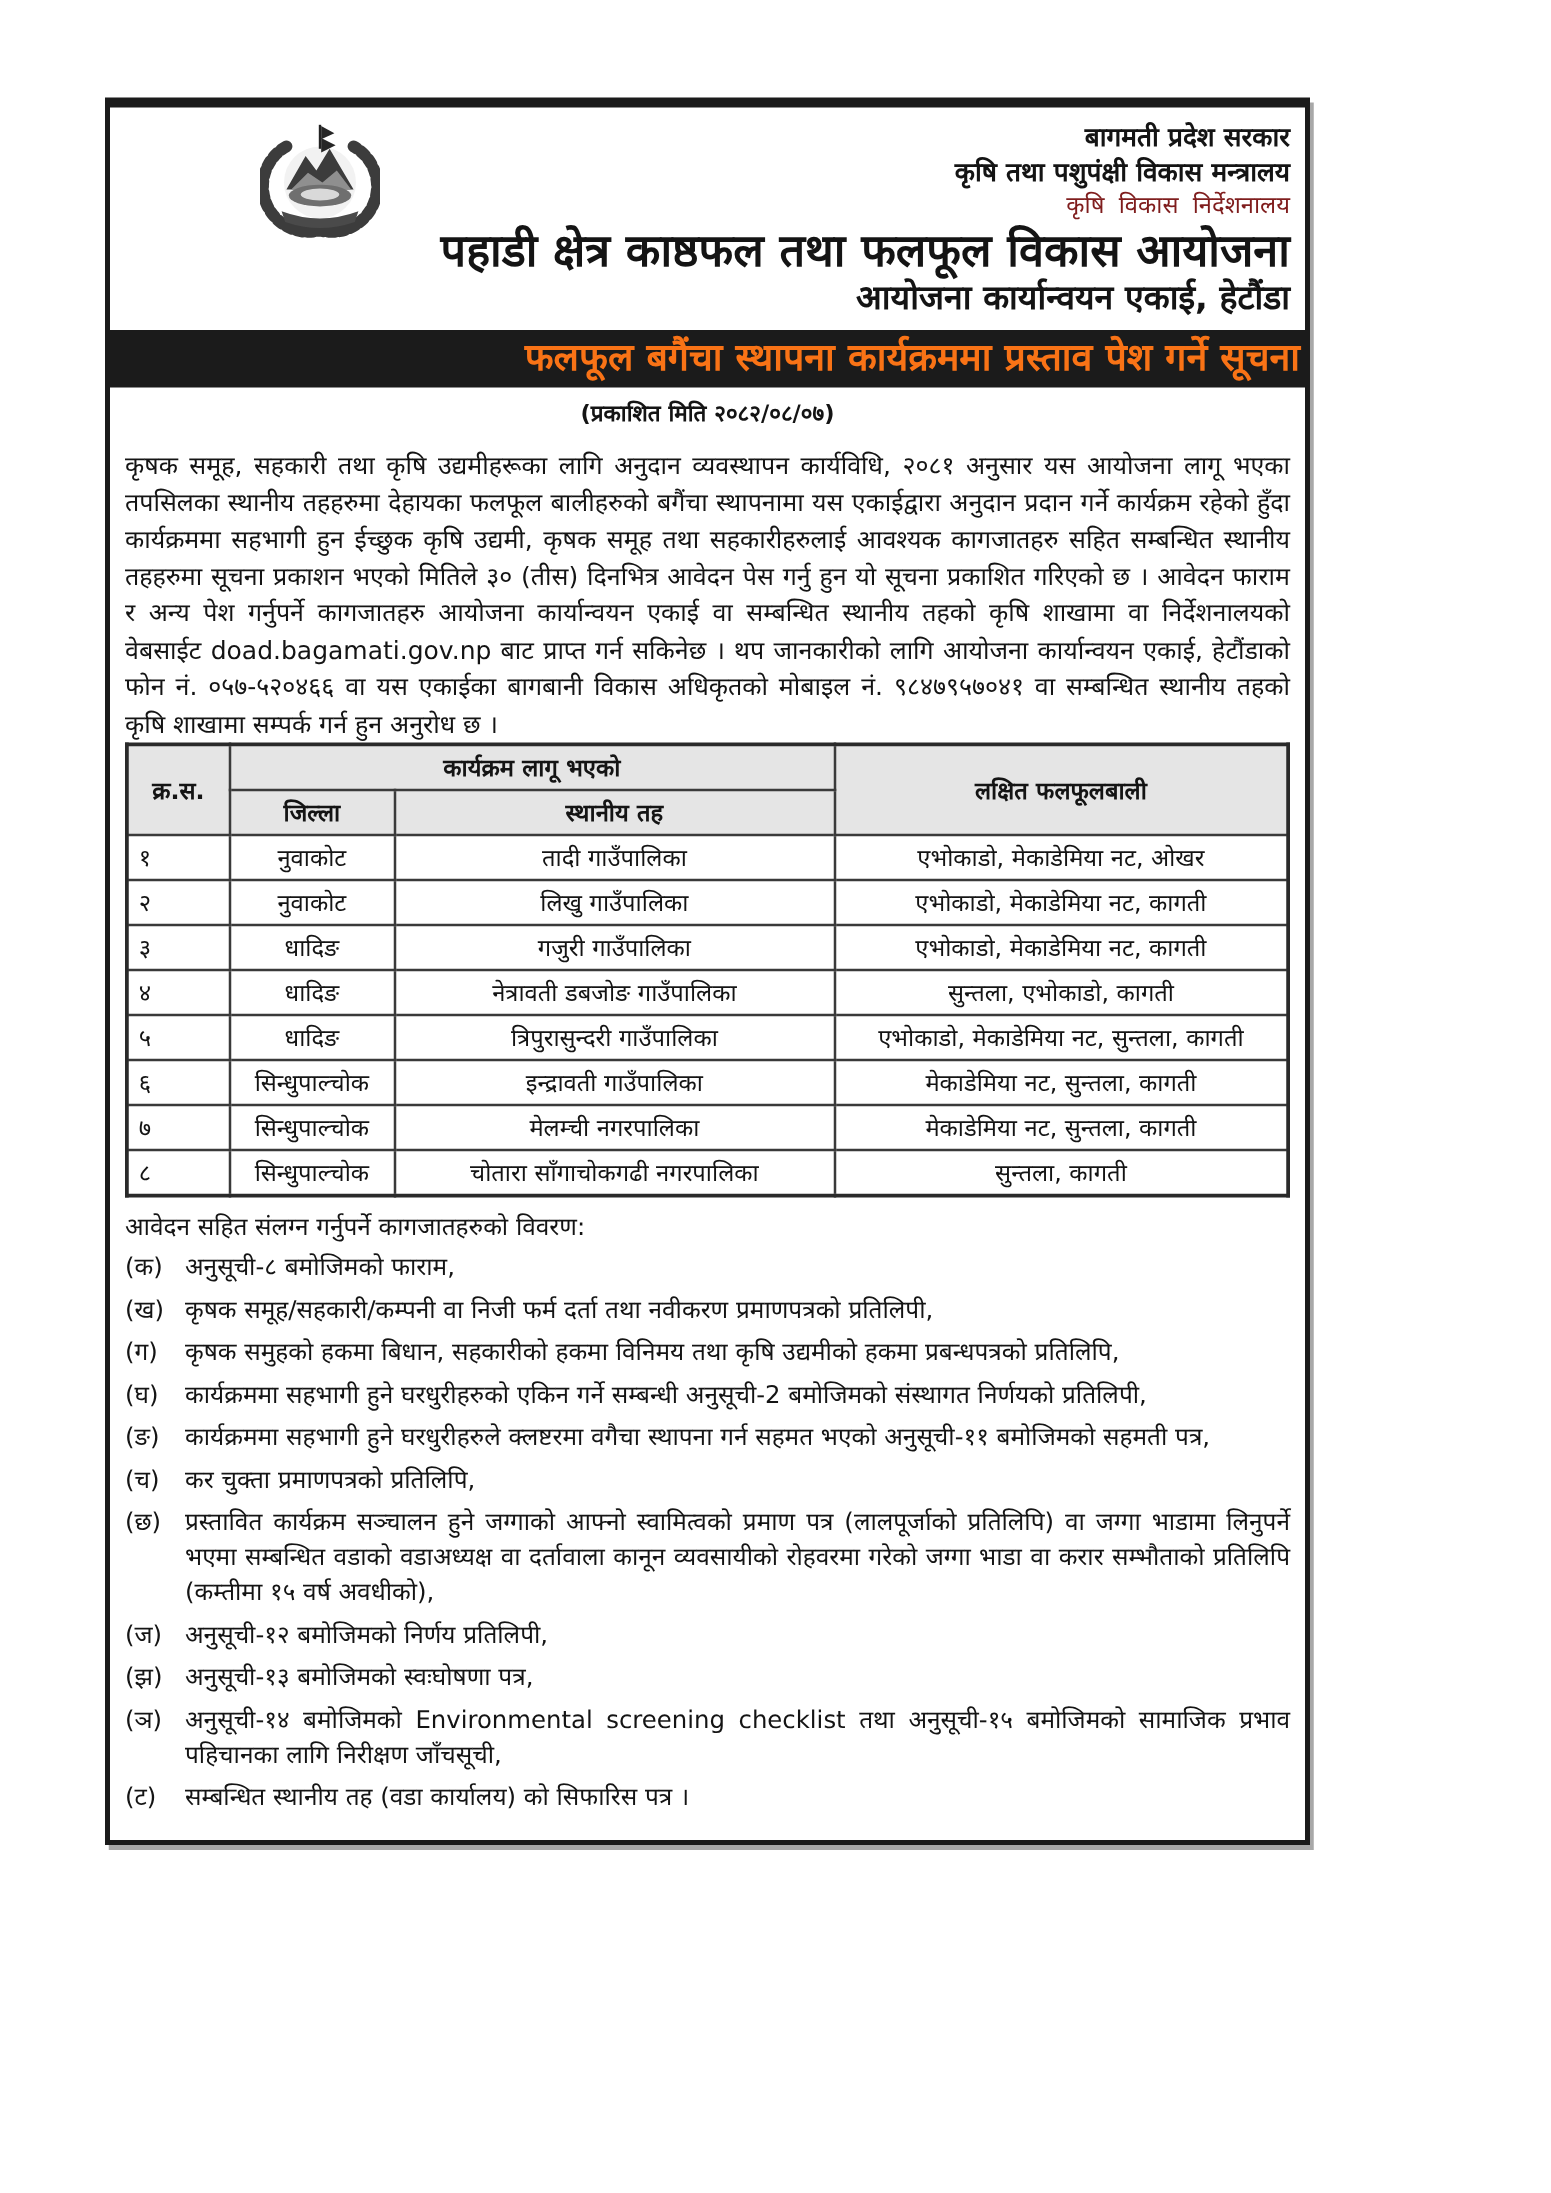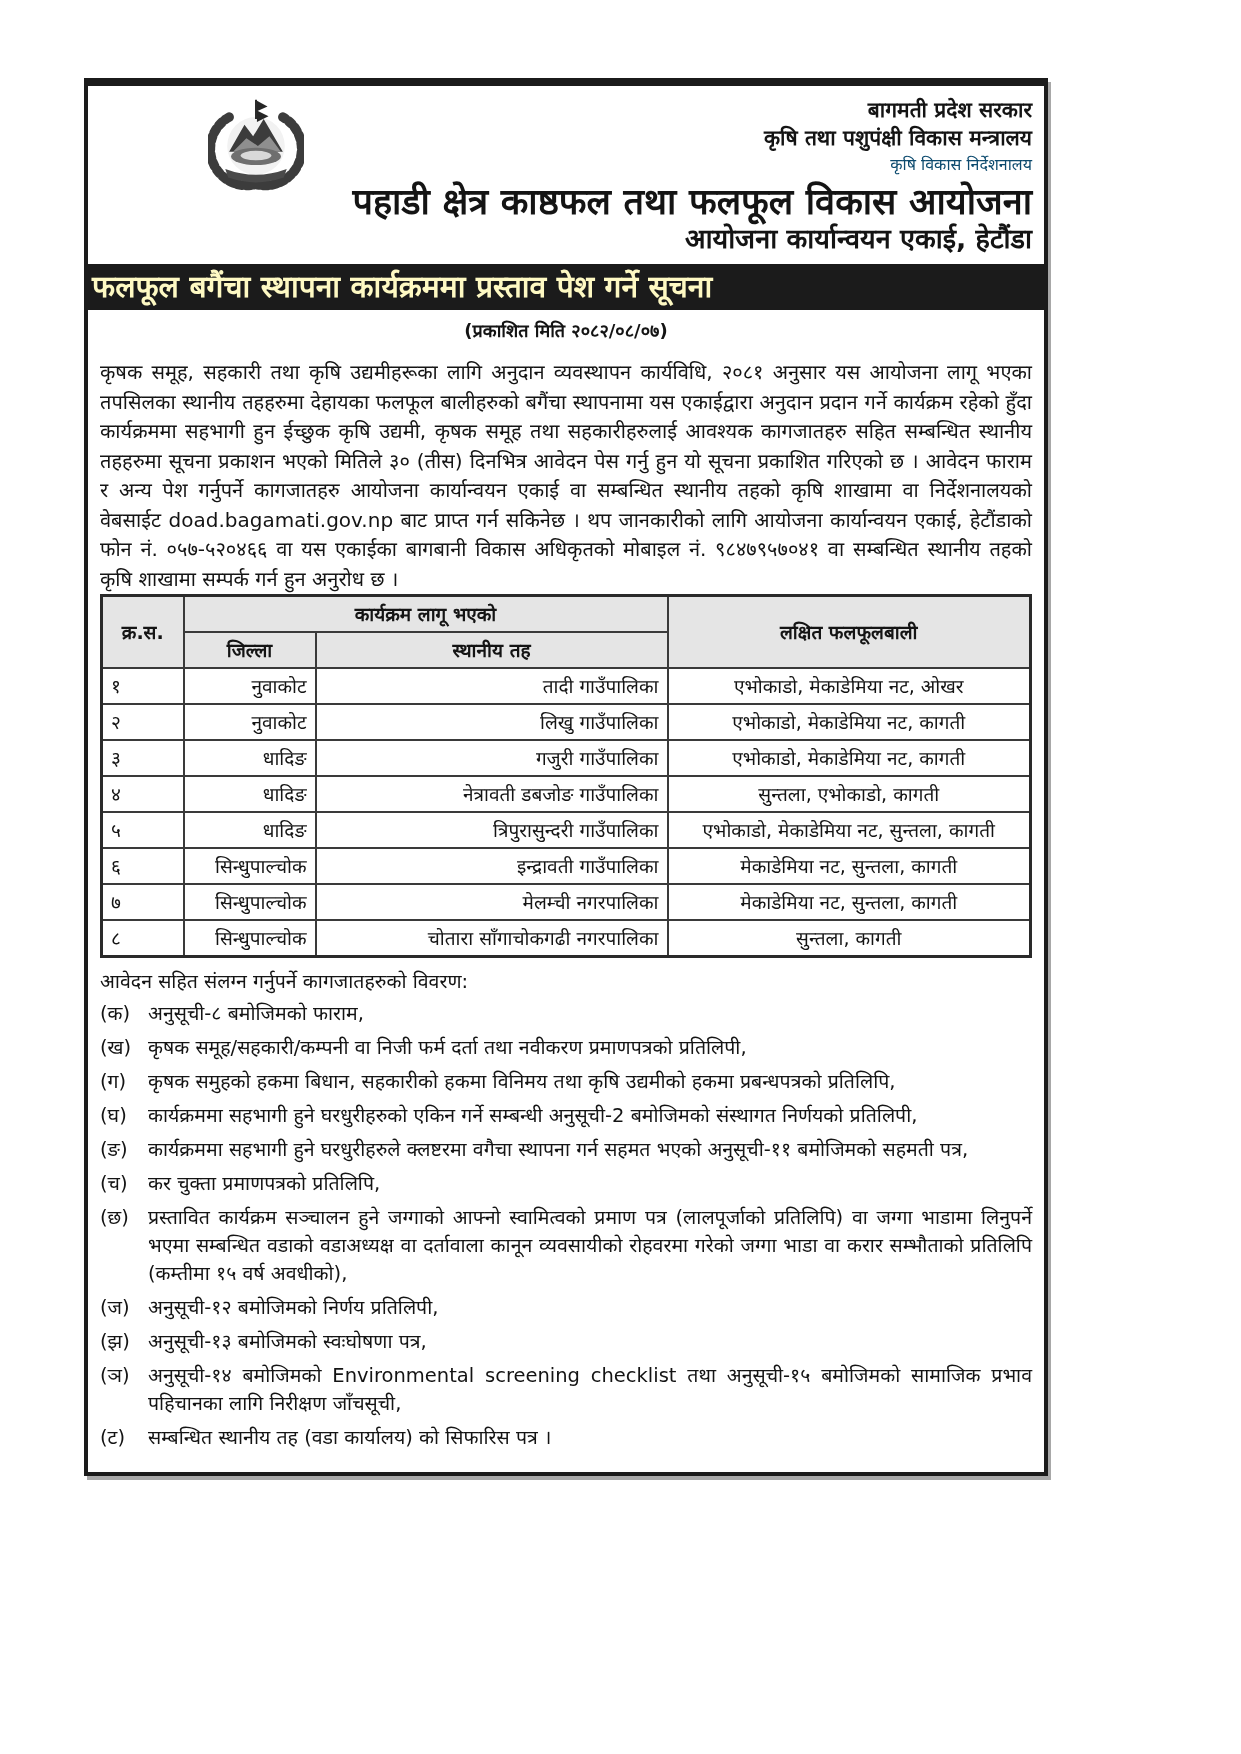--- a/index.html
+++ b/index.html
@@ -12,38 +12,38 @@
     position:absolute;left:84px;top:78px;width:956px;
     background:#fff;border:4px solid #1b1b1b;border-top-width:8px;
     box-shadow:3px 4px 0 #a8a8a8;padding:4px 0 14px;
   }
   .px{padding:0 12px;}
   
   .head{position:relative;text-align:right;padding-top:6px;}
   .emblem{position:absolute;left:120px;top:6px;width:96px;height:96px;}
   .gov-line{font-size:21px;font-weight:bold;line-height:28px;}
   .ministry-line{font-size:21px;font-weight:bold;line-height:28px;}
-  .directorate-line{font-size:16px;font-weight:normal;line-height:26px;color:#0c4a6e;}
+  .directorate-line{font-size:19px;font-weight:normal;line-height:26px;color:#7f1d1d;font-family:Liberation Mono, monospace;}
   .project-line{font-size:36px;font-weight:bold;line-height:36px;margin-top:6px;}
   .unit-line{font-size:27px;font-weight:bold;line-height:34px;margin-top:2px;margin-bottom:8px;}
   
   .banner{
-    background:#1b1b1b;color:#fef9c3;text-align:left;
+    background:#1b1b1b;color:#f97316;text-align:right;
     font-size:30px;font-weight:bold;line-height:34px;padding:6px 4px;
   }
   .pubdate{text-align:center;font-size:18px;font-weight:bold;margin:8px 0 4px;}
   .body-par{font-size:20px;line-height:29.5px;text-align:justify;margin:16px 0 0;}
   .tapasil{text-align:center;font-size:19px;font-weight:bold;margin:5px 0 6px;}
   
   table.notice{width:100%;border-collapse:collapse;border:3px solid #2a2a2a;font-size:19px;}
   table.notice th,table.notice td{border:2px solid #3a3a3a;padding:3px 8px;}
   table.notice thead th{background:#e5e5e5;font-weight:bold;text-align:center;height:28px;}
   table.notice tbody td{height:28px;background:#fff;}
   td.c-sn{text-align:left;padding-left:12px;}
-  td.c-district,td.c-local{text-align:right;}
+  td.c-district,td.c-local{text-align:center;}
   td.c-target{text-align:center;}
   
   .doc-heading{font-size:19.5px;font-weight:normal;margin:9px 0 2px;}
   .doc-item{display:flex;font-size:19.5px;line-height:28px;margin:6px 0;}
   .doc-item .marker{width:48px;flex:0 0 48px;}
   .doc-item .text{flex:1;text-align:justify;}
   .signature{text-align:right;font-size:20px;font-weight:bold;margin-top:10px;padding-right:6px;}
 </style>
 </head>
 <body>

